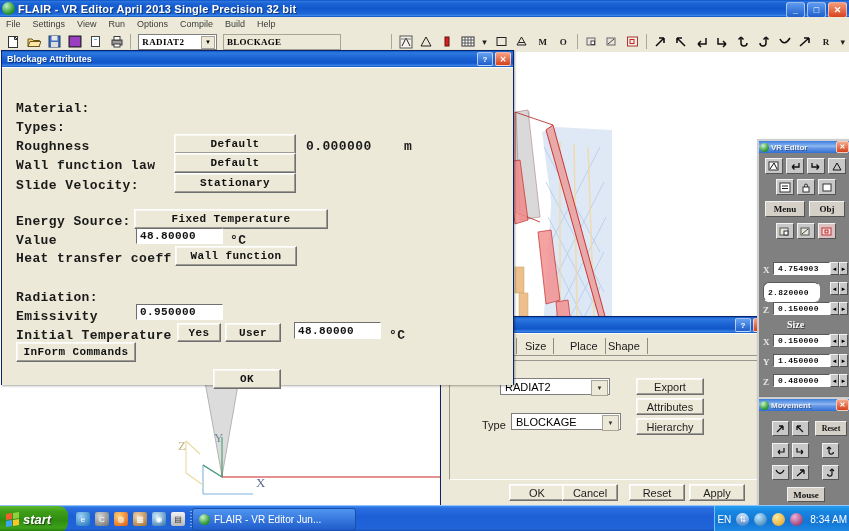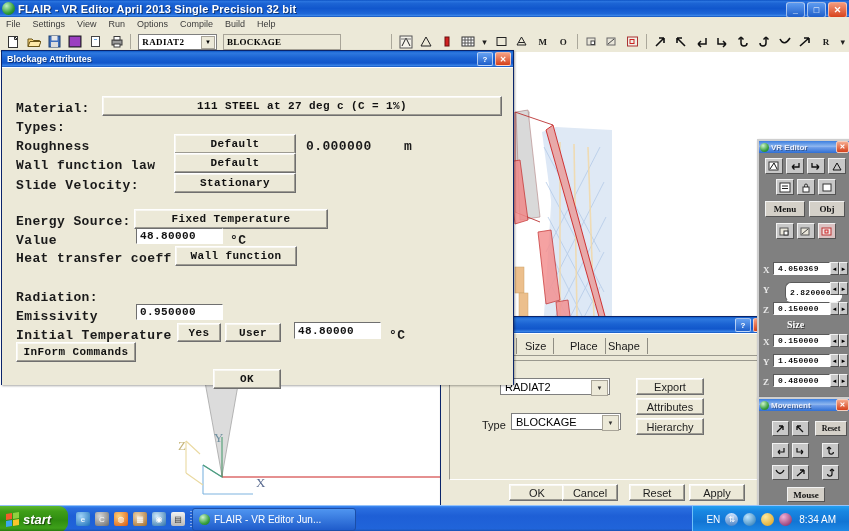--- a/index.html
+++ b/index.html
@@ -133,21 +133,21 @@
       linear-gradient(#fbc52c,#fbc52c) 7px 7px/6px 6px no-repeat;
     transform:skewY(-8deg);}
   #startbtn .lbl{color:#fff;font-size:13px;font-style:italic;font-weight:bold;text-shadow:1px 1px 1px rgba(0,0,0,.5);}
   #qlaunch{position:absolute;left:72px;top:0;height:26px;display:flex;align-items:center;gap:5px;padding:0 4px;}
   .qi{width:14px;height:14px;border-radius:2px;display:flex;align-items:center;justify-content:center;font-size:8px;color:#fff;}
   .qgrip{width:4px;height:16px;background:repeating-linear-gradient(to bottom,rgba(255,255,255,.45) 0 1px,transparent 1px 3px);}
   #tasks{position:absolute;left:192px;top:3px;height:21px;display:flex;align-items:center;}
   .task{height:21px;min-width:150px;background:linear-gradient(to bottom,#4f95f0,#1f5ccb);border:1px solid #1b4ea8;border-radius:3px;
     display:flex;align-items:center;padding:0 6px;color:#fff;font-size:10px;gap:4px;}
   .task .ti{width:11px;height:11px;border-radius:50%;background:radial-gradient(circle at 35% 30%,#cdf3cc,#3aa13f 60%,#166b1c);}
-  #tray{position:absolute;right:0;top:0;height:26px;display:flex;align-items:center;gap:5px;padding:0 13px;
+  #tray{position:absolute;right:0;top:0;height:26px;display:flex;align-items:center;gap:5px;padding:0 2px;
     background:linear-gradient(to bottom,#24a0f0 0%,#1887e2 20%,#1275d4 60%,#1f8ae6 100%);
     border-left:1px solid #6fc2fa;}
   #tray .tl{color:#fff;font-size:10px;}
   #tray .clock{color:#fff;font-size:10px;margin-left:2px;}
   .trayico{width:13px;height:13px;border-radius:50%;}
 </style>
 </head>
 <body>
 
 <div id="root">
@@ -432,21 +432,20 @@
 
     <div class="dlg" id="dlg-blockage">
       <div class="dlg-title">
         <span class="t">Blockage Attributes</span>
         <span class="dlg-btn db-help">?</span>
         <span class="dlg-btn db-close">✕</span>
       </div>
       <div class="body">
 
         <div class="fx" style="left:14px;top:33px;">Material:</div>
-        <div class="btn3d" style="left:100px;top:28px;width:398px;height:18px;">111 STEEL at 27 deg c  (C = 1%)</div>
 
         <div class="fx" style="left:14px;top:52px;">Types:</div>
 
         <div class="fx" style="left:14px;top:71px;">Roughness</div>
         <div class="btn3d" style="left:172px;top:66px;width:120px;height:18px;">Default</div>
         <div class="fx" style="left:304px;top:71px;">0.000000</div>
         <div class="fx" style="left:402px;top:71px;">m</div>
 
         <div class="fx" style="left:14px;top:90px;">Wall function law</div>
         <div class="btn3d" style="left:172px;top:85px;width:120px;height:18px;">Default</div>
@@ -545,26 +544,26 @@
       </div>
       <div class="pbtn" style="left:59px;top:82px;width:18px;height:16px;background:#dcc2c2">
         <svg width="12" height="11">
             <rect x="1" y="2" width="9" height="7" fill="#f2e3e3" stroke="#b33"></rect>
             <rect x="4" y="4" width="3" height="3" fill="none" stroke="#c22"></rect>
           </svg>
       </div>
 
       <div class="plabel" style="left:20px;top:124px;margin-left:28px;">Position</div>
       <div class="paxis" style="left:4px;top:124px;">X</div>
-      <div class="pnum" style="left:14px;top:121px;width:57px;height:13px;">4.050369</div>
+      <div class="pnum" style="left:14px;top:121px;width:57px;height:13px;">4.754903</div>
       <div class="spin" style="left:71px;top:121px;">◄</div>
       <div class="spin" style="left:80px;top:121px;">►</div>
 
       <div class="paxis" style="left:4px;top:144px;">Y</div>
-      <div class="pnum" style="left:26px;top:141px;width:57px;height:20px;border-radius:6px;">2.820000</div>
+      <div class="pnum" style="left:4px;top:141px;width:57px;height:20px;border-radius:6px;">2.820000</div>
       <div class="spin" style="left:71px;top:141px;">◄</div>
       <div class="spin" style="left:80px;top:141px;">►</div>
 
       <div class="paxis" style="left:4px;top:164px;">Z</div>
       <div class="pnum" style="left:14px;top:161px;width:57px;height:13px;">0.150000</div>
       <div class="spin" style="left:71px;top:161px;">◄</div>
       <div class="spin" style="left:80px;top:161px;">►</div>
 
       <div class="plabel" style="left:28px;top:178px;">Size</div>
       <div class="paxis" style="left:4px;top:196px;">X</div>

